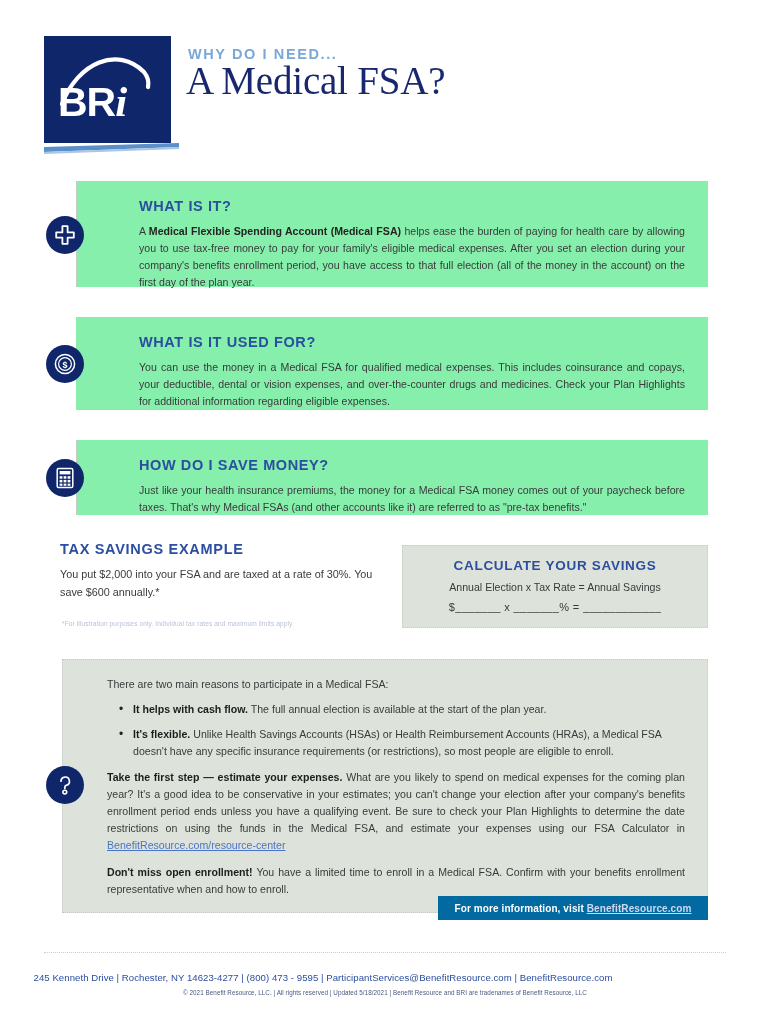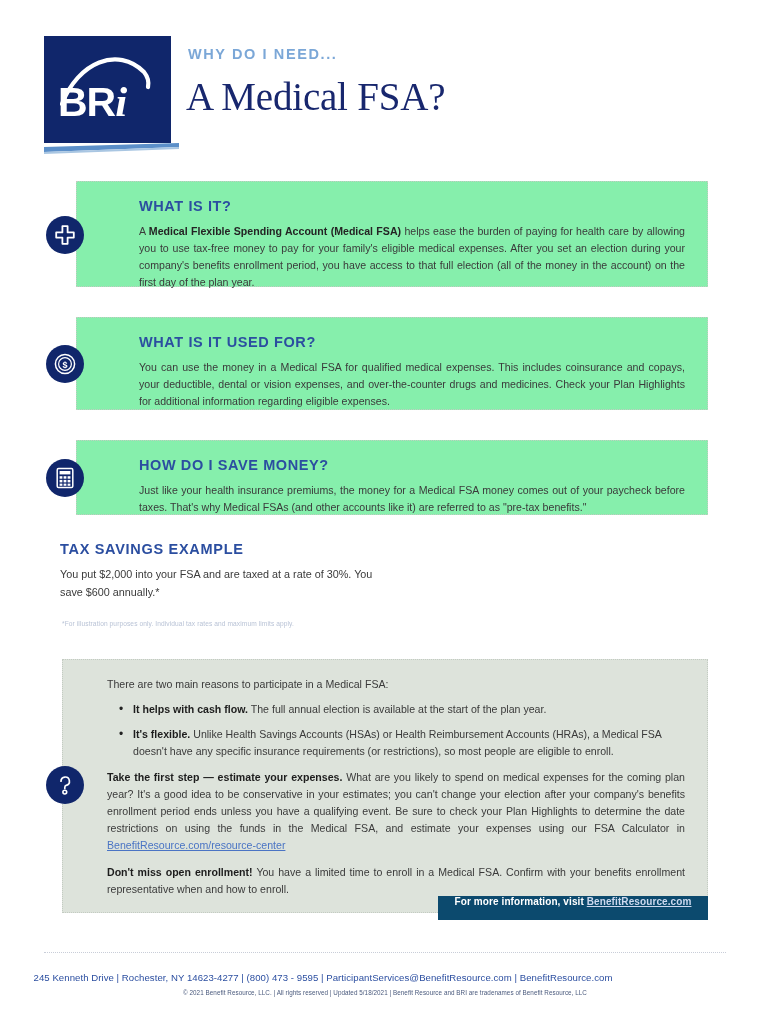--- a/index.html
+++ b/index.html
@@ -30,21 +30,21 @@
   }
   .logo-underline { position:absolute; left:44px; top:143px; width:135px; height:13px; }
 
   .header-kicker {
     position: absolute; left: 188px; top: 46px;
     color: #7ba7d7; font-size: 14.5px; font-weight: 600;
     letter-spacing: 1.6px;
     text-align: right;
   }
   .header-title {
-    position: absolute; left: 186px; top: 74px;
+    position: absolute; left: 186px; top: 58px;
     color: #18276e; font-size: 39px; font-weight: 400;
     font-family: "Liberation Serif", serif;
     letter-spacing: -0.2px;
   }
 
   
   .panel {
     position: absolute;
     background: #86efac;
     border: 1px dotted #c3cbc2;
@@ -115,22 +115,22 @@
     color:#222; font-size: 12px;
   }
   .why-para { color:#3a3a3a; font-size:10.6px; line-height:1.62; text-align: justify; margin-bottom: 9px; }
   .why-para b, ul.why-list b { font-weight:700; color:#1d1d1d; }
   a.inline-link { color:#4a74c4; }
 
   
   .cta-bar {
     position: absolute; left: 438px; top: 896px;
     width: 270px; height: 24px;
-    background: #0c4a6e;
-    display:flex; justify-content:center;
+    background: #0369a1;
+    display:flex; align-items:center; justify-content:center;
   }
   .cta-bar span { color:#fff; font-size:10px; font-weight:700; letter-spacing:0.1px; }
   .cta-bar a { color:#cdd9ef; text-decoration: underline; }
 
   
   .footer-rule {
     position:absolute; left:44px; top:952px; width:682px;
     border-top: 1px dotted #c8cdd8;
   }
   .footer-line1 {
@@ -214,20 +214,25 @@
       </g>
     </svg>
   </div>
 
   <div class="tax-block">
     <h2>TAX SAVINGS EXAMPLE</h2>
     <p>You put $2,000 into your FSA and are taxed at a rate of 30%. You save $600 annually.*</p>
   </div>
   <div class="tax-note">*For illustration purposes only. Individual tax rates and maximum limits apply.</div>
 
+  <div class="calc-box">
+    <h3>CALCULATE YOUR SAVINGS</h3>
+    <div class="calc-formula">Annual Election  x  Tax Rate  =  Annual Savings</div>
+    <div class="calc-fill">$_______  x  _______%  =  ____________</div>
+  </div>
 
   <div class="why-panel">
     <div class="why-inner">
       <div class="why-lead">There are two main reasons to participate in a Medical FSA:</div>
       <ul class="why-list">
         <li><b>It helps with cash flow.</b><span> The full annual election is available at the start of the plan year.</span></li>
         <li><b>It's flexible.</b><span> Unlike Health Savings Accounts (HSAs) or Health Reimbursement Accounts (HRAs), a Medical FSA doesn't have any specific insurance requirements (or restrictions), so most people are eligible to enroll.</span></li>
       </ul>
       <p class="why-para"><b>Take the first step — estimate your expenses.</b><span> What are you likely to spend on medical expenses for the coming plan year? It's a good idea to be conservative in your estimates; you can't change your election after your company's benefits enrollment period ends unless you have a qualifying event. Be sure to check your Plan Highlights to determine the date restrictions on using the funds in the Medical FSA, and estimate your expenses using our FSA Calculator in </span><a class="inline-link" href="#">BenefitResource.com/resource-center</a></p>
       <p class="why-para"><b>Don't miss open enrollment!</b><span> You have a limited time to enroll in a Medical FSA. Confirm with your benefits enrollment representative when and how to enroll.</span></p>

